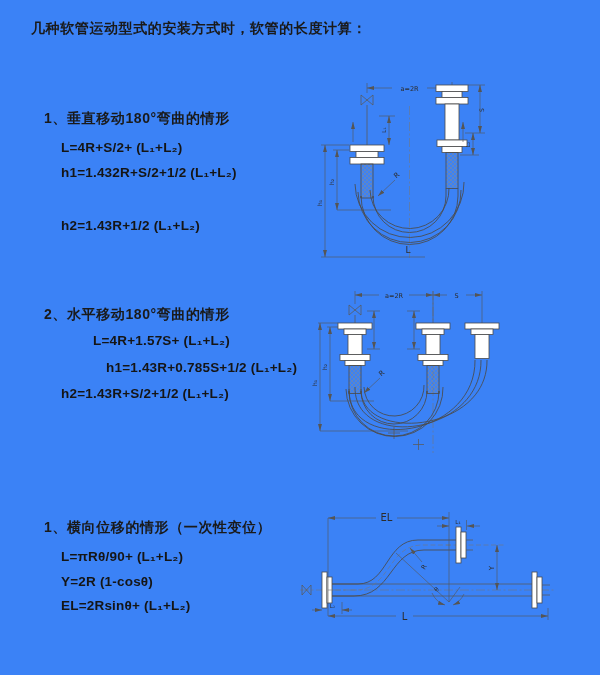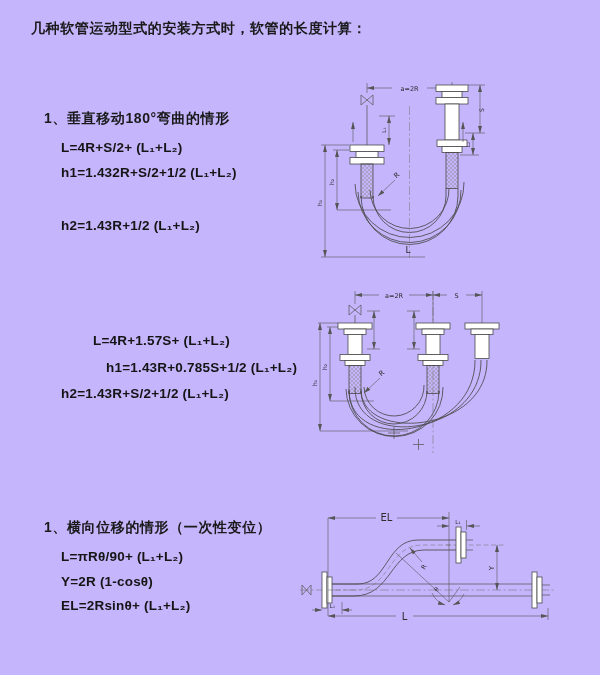--- a/index.html
+++ b/index.html
@@ -1,16 +1,16 @@
 <!DOCTYPE html>
 <html><head>
 <meta charset="utf-8">
 <style>
   html,body{margin:0;padding:0;background:#fff;}
-  .page{position:relative;width:600px;height:675px;background:#c4b5fd;overflow:hidden;
+  .page{position:relative;width:600px;height:675px;background:#3b82f6;overflow:hidden;
         font-family:"Liberation Sans","DejaVu Sans",sans-serif;color:#1a1a1a;}
   .title{position:absolute;left:31px;top:20px;font-size:14px;font-weight:700;letter-spacing:.6px;}
   .s-heading{position:absolute;left:44px;font-size:14px;font-weight:700;letter-spacing:.6px;}
   .formula{position:absolute;left:61px;font-size:13.5px;font-weight:600;color:#151515;letter-spacing:.2px;}
   .diag{position:absolute;}
   
   .ln{stroke:#5a5a5a;stroke-width:.75;fill:none;}
   .hose{stroke:#4a4a4a;stroke-width:.85;fill:none;}
   .flg{stroke:#4a4a4a;stroke-width:.8;fill:#ffffff;}
   .brd{stroke:#4a4a4a;stroke-width:.8;}
@@ -24,20 +24,21 @@
 
 <div class="page">
 
   <div class="title">几种软管运动型式的安装方式时，软管的长度计算：</div>
 
   <div class="s-heading" style="top:110px;">1、垂直移动180°弯曲的情形</div>
   <div class="formula" style="top:140px;">L=4R+S/2+ (L₁+L₂)</div>
   <div class="formula" style="top:165px;">h1=1.432R+S/2+1/2 (L₁+L₂)</div>
   <div class="formula" style="top:189px;margin-top:29px;">h2=1.43R+1/2 (L₁+L₂)</div>
 
+  <div class="s-heading" style="top:306px;">2、水平移动180°弯曲的情形</div>
   <div class="formula" style="top:333px;padding-left:32px;">L=4R+1.57S+ (L₁+L₂)</div>
   <div class="formula" style="top:360px;padding-left:45px;">h1=1.43R+0.785S+1/2 (L₁+L₂)</div>
   <div class="formula" style="top:386px;">h2=1.43R+S/2+1/2 (L₁+L₂)</div>
 
   <div class="s-heading" style="top:519px;">1、横向位移的情形（一次性变位）</div>
   <div class="formula" style="top:549px;">L=πRθ/90+ (L₁+L₂)</div>
   <div class="formula" style="top:574px;">Y=2R (1-cosθ)</div>
   <div class="formula" style="top:598px;">EL=2Rsinθ+ (L₁+L₂)</div>
 
   <svg class="diag" style="left:313px;top:70px;" width="282" height="190" viewBox="0 0 282 190">

